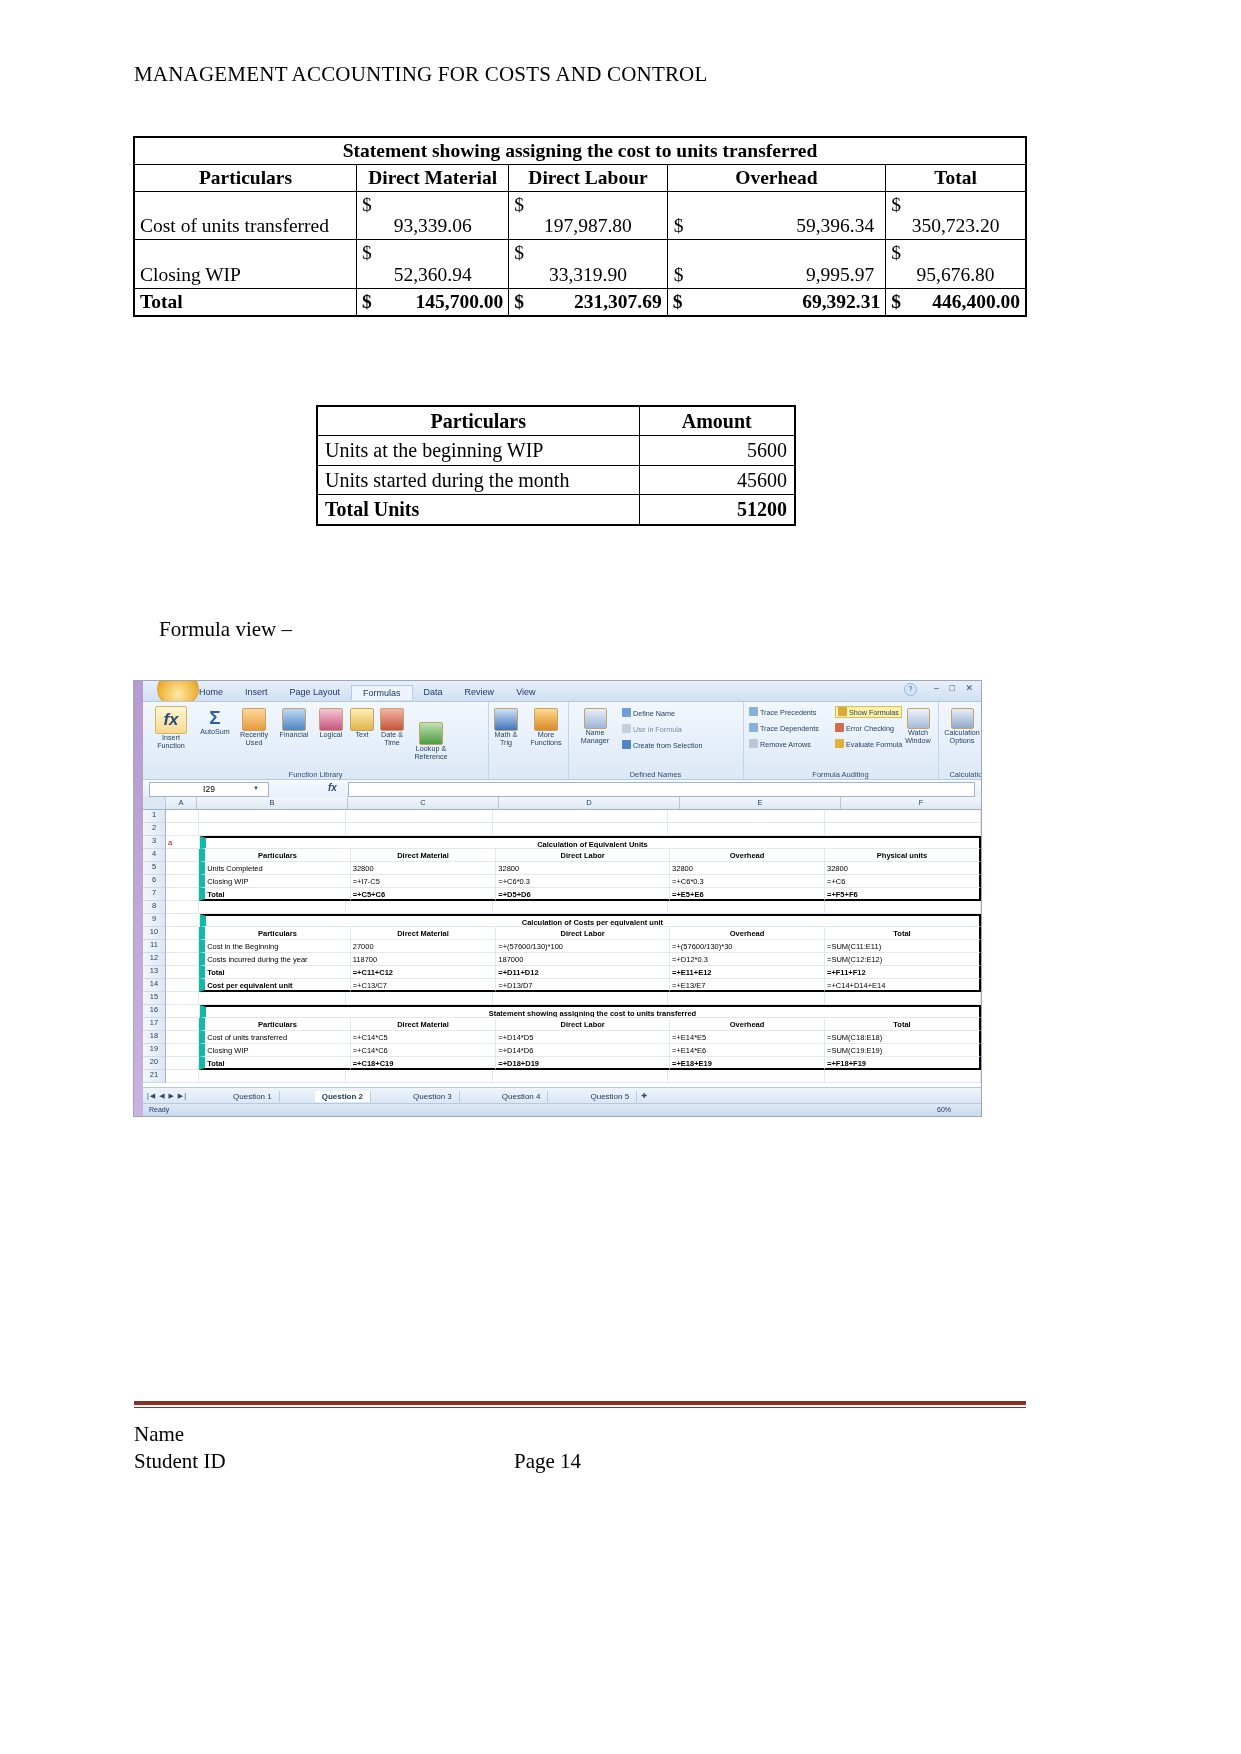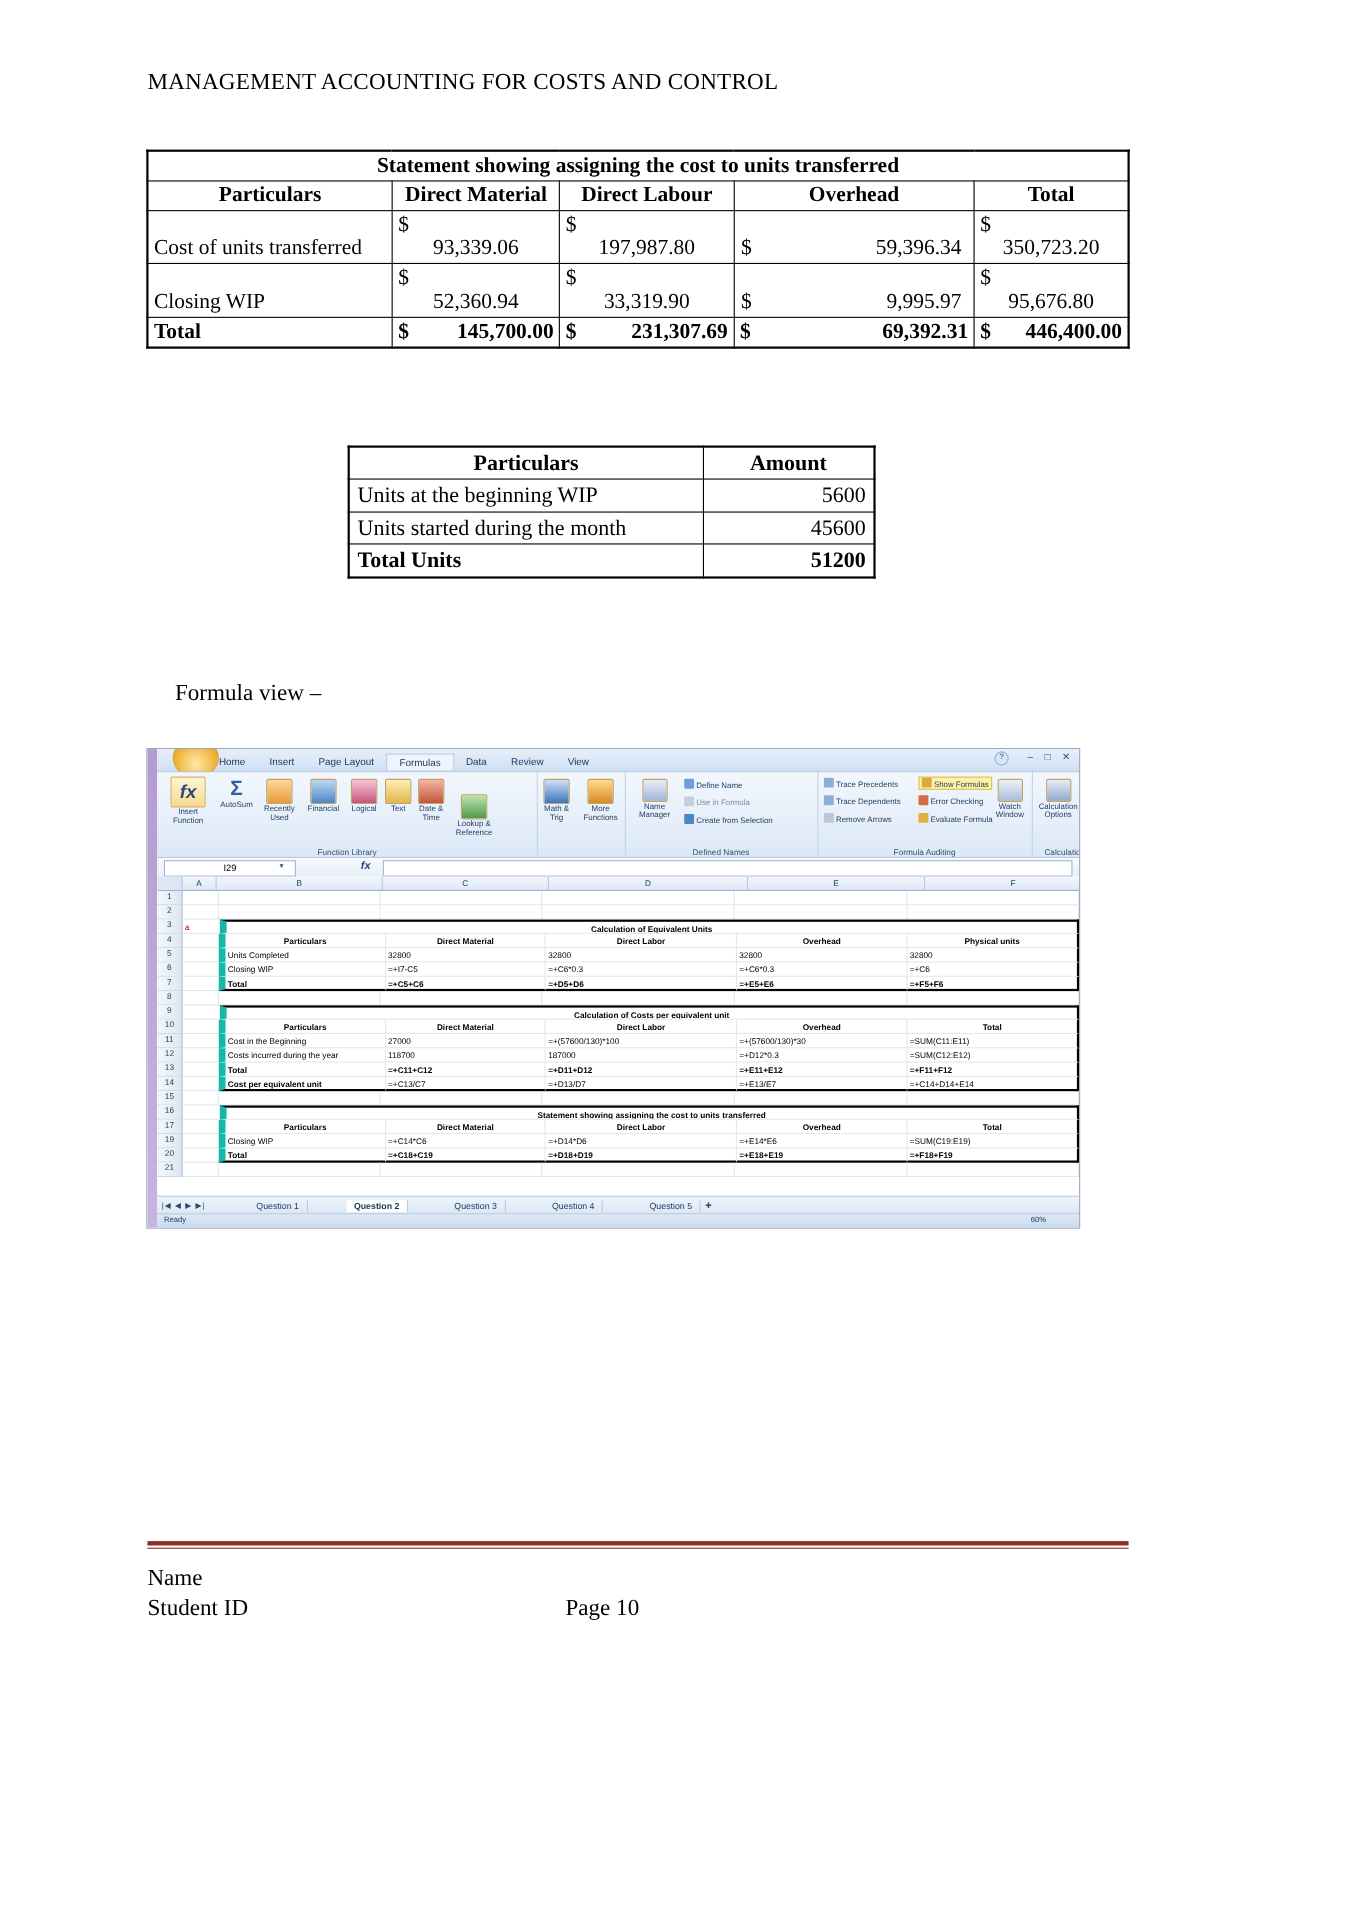--- a/index.html
+++ b/index.html
@@ -570,20 +570,29 @@
         <div class="rowhead">17</div>
         <div class="cell" style="width:30px"></div>
         <div class="cell ctr bold blk-l" style="width:150px">Particulars</div>
         <div class="cell ctr bold" style="width:150px">Direct Material</div>
         <div class="cell ctr bold" style="width:180px">Direct Labor</div>
         <div class="cell ctr bold" style="width:160px">Overhead</div>
         <div class="cell ctr bold blk-r" style="width:160px">Total</div>
       </div>
 
       <div class="gridrow">
+        <div class="rowhead">18</div>
+        <div class="cell" style="width:30px"></div>
+        <div class="cell blk-l" style="width:150px">Cost of units transferred</div>
+        <div class="cell" style="width:150px">=+C14*C5</div>
+        <div class="cell" style="width:180px">=+D14*D5</div>
+        <div class="cell" style="width:160px">=+E14*E5</div>
+        <div class="cell blk-r" style="width:160px">=SUM(C18:E18)</div>
+      </div>
+      <div class="gridrow">
         <div class="rowhead">19</div>
         <div class="cell" style="width:30px"></div>
         <div class="cell blk-l" style="width:150px">Closing WIP</div>
         <div class="cell" style="width:150px">=+C14*C6</div>
         <div class="cell" style="width:180px">=+D14*D6</div>
         <div class="cell" style="width:160px">=+E14*E6</div>
         <div class="cell blk-r" style="width:160px">=SUM(C19:E19)</div>
       </div>
       <div class="gridrow">
         <div class="rowhead">20</div>
@@ -619,15 +628,15 @@
     <div class="xl-status">
       <span>Ready</span>
       <span class="zoomtxt">60%</span>
     </div>
   </div>
 
   <div class="footer-rule"></div>
   <div class="footer-rule2"></div>
   <div class="f-name">Name</div>
   <div class="f-sid">Student ID</div>
-  <div class="f-page">Page 10</div>
+  <div class="f-page">Page 14</div>
 
 </div>
 
 </body></html>

